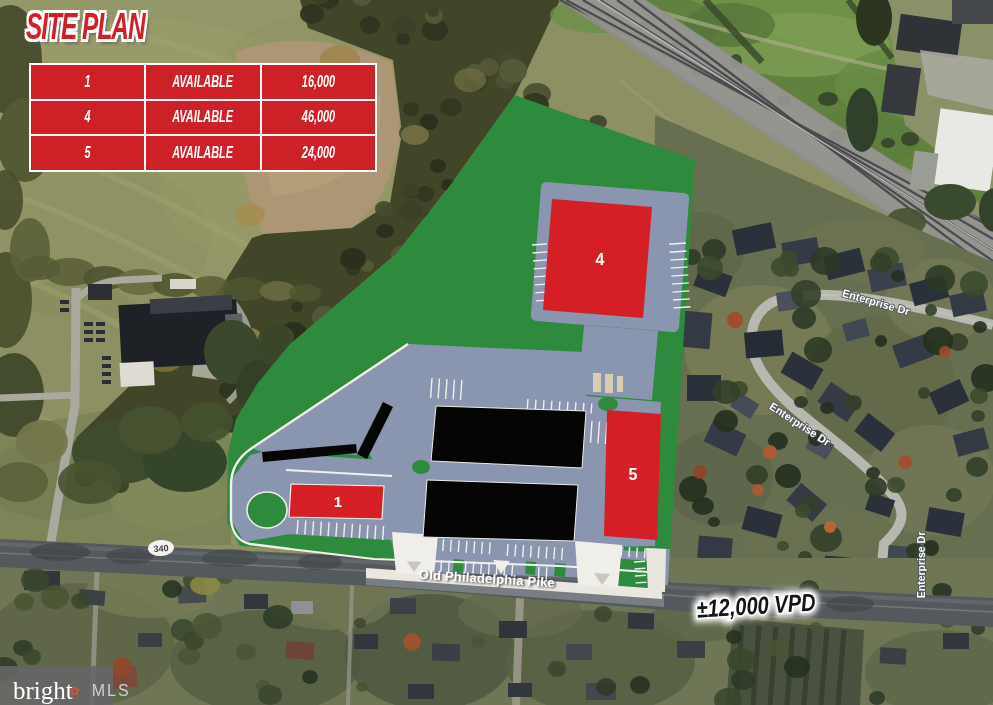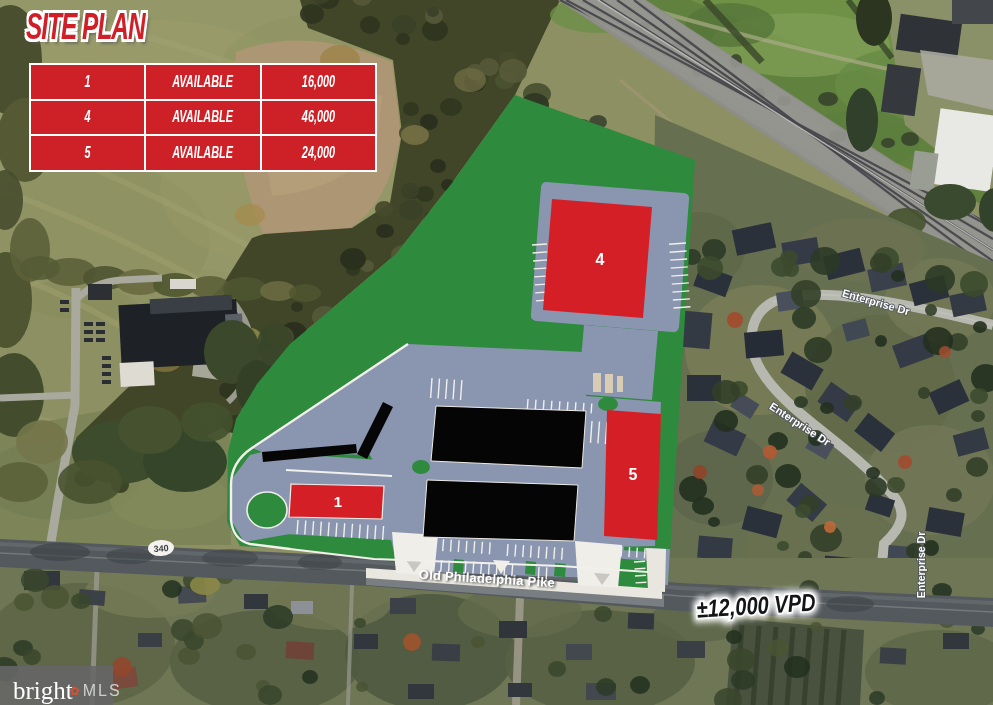--- a/index.html
+++ b/index.html
@@ -11,21 +11,21 @@
 .hdr td{background:#161616;height:24px;font-size:14.5px;border:none}
 .row td{background:#ce2127;height:33.6px;font-size:16px;border:2.4px solid #fff}
 .tbl td span{display:inline-block;transform:scaleX(0.68)}
 .title{position:absolute;left:26px;top:6px;font-size:37px;font-weight:bold;font-style:italic;
   color:#d01f27;font-family:"Liberation Sans",sans-serif;letter-spacing:-1.5px;transform:scaleX(0.66);transform-origin:left;
   text-shadow:-3px -3px 0 #fff,3px -3px 0 #fff,-3px 3px 0 #fff,3px 3px 0 #fff,0 -3px 0 #fff,0 3px 0 #fff,-3px 0 0 #fff,3px 0 0 #fff,5px 5px 3px rgba(90,90,90,0.6)}
 .wm{position:absolute;left:0;top:666px;width:113px;height:49px;background:rgba(103,103,103,0.88);
   display:flex;align-items:center;padding-left:13px;box-sizing:border-box}
 .wm .b{font-size:25px;color:#fff;letter-spacing:0px;font-family:"Liberation Serif",serif}
 .wm .s{color:#e04e2f;font-size:12px;vertical-align:top;margin-left:-3px}
-.wm .m{font-size:16px;color:#cfcfcf;margin-left:3px;letter-spacing:2px}
+.wm .m{font-size:16px;color:#cfcfcf;margin-left:12px;letter-spacing:2px}
 </style>
 </head>
 <body>
 <div id="stage">
 <svg width="993" height="705" viewBox="0 0 993 705">
 
 <rect x="0" y="0" width="993" height="705" fill="#8d9062"></rect>
 
 <g>
 <polygon points="0,0 560,0 515,95 300,300 120,430 0,470" fill="#949768"></polygon>

